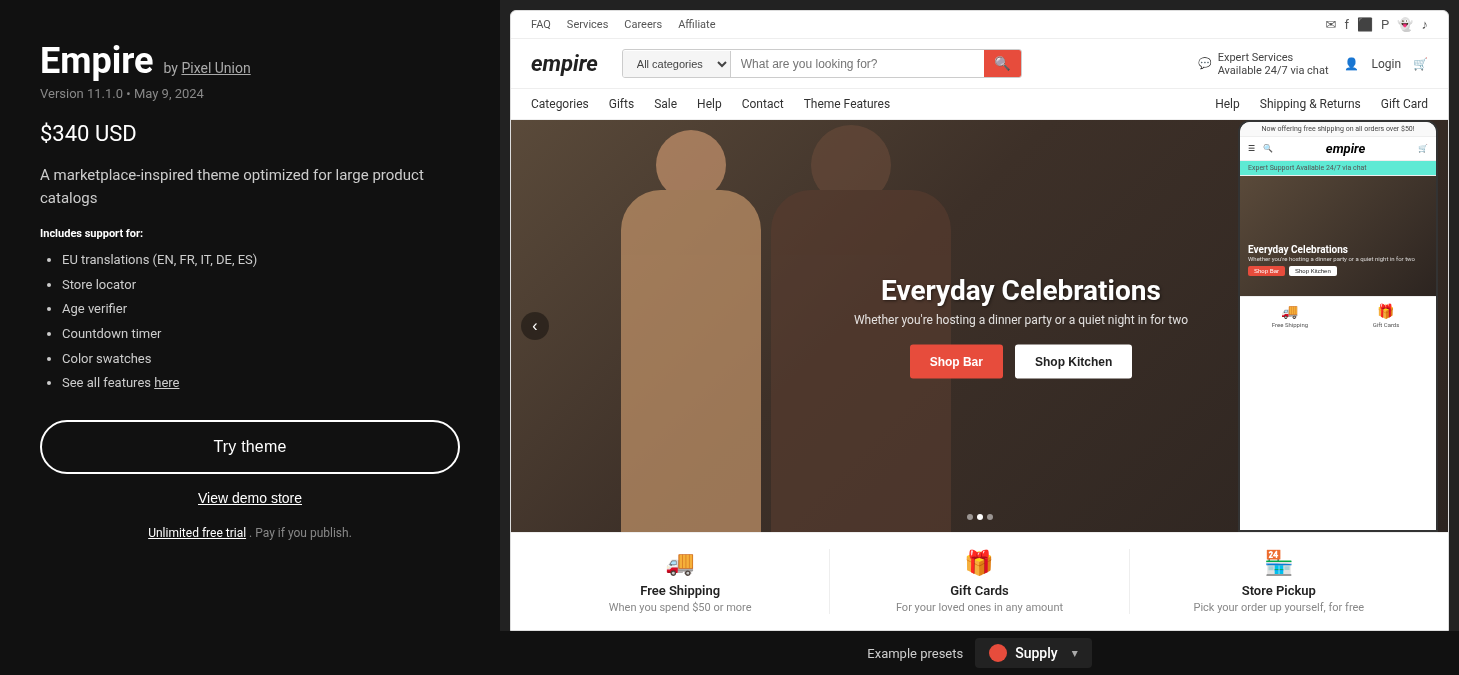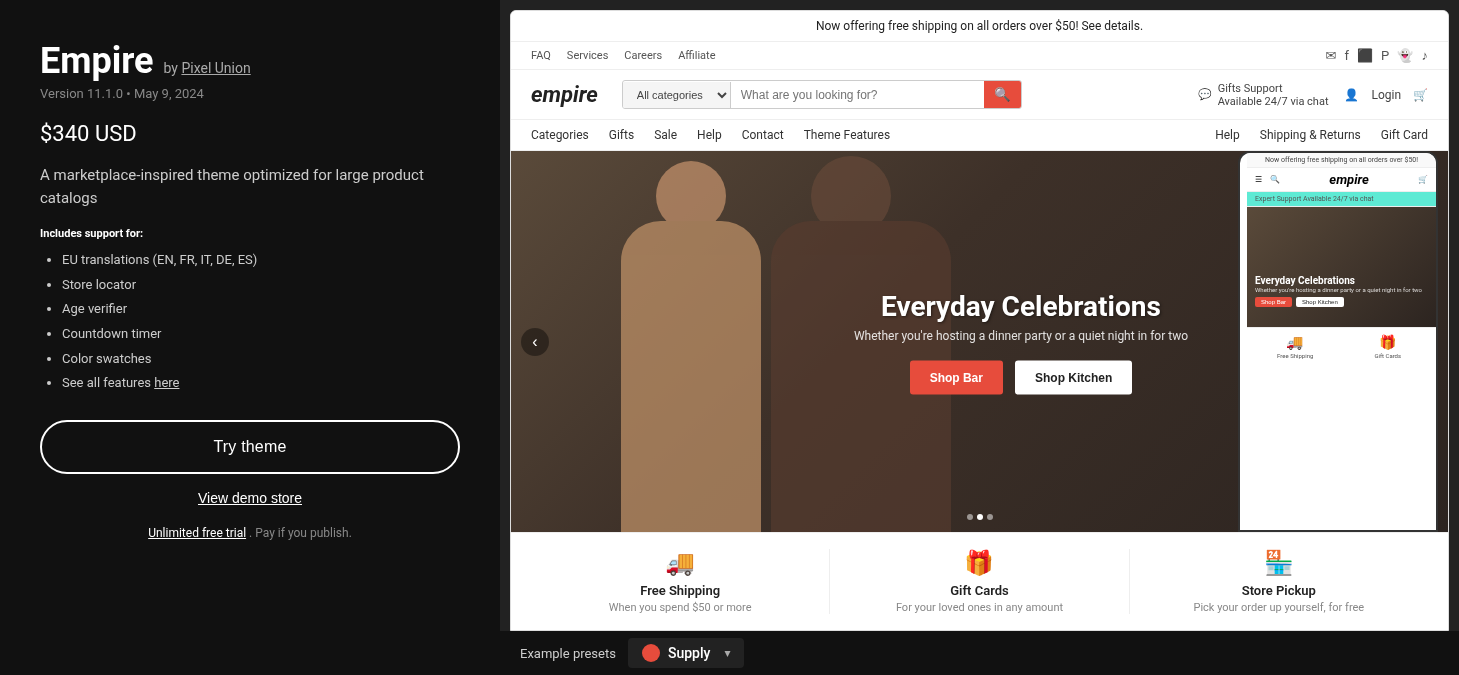--- a/index.html
+++ b/index.html
@@ -358,21 +358,20 @@
       border-radius: 12px 12px 0 0;
       overflow: hidden;
       border: 2px solid #333;
     }
 
     .mobile-inner {
       background: #fff;
       height: 100%;
       overflow: hidden;
       font-size: 8px;
-      padding-left: 7px;
     }
 
     .mobile-announcement {
       background: #f9f9f9;
       text-align: center;
       padding: 3px;
       font-size: 7px;
       color: #444;
       border-bottom: 1px solid #eee;
     }
@@ -506,21 +505,21 @@
       font-size: 11px;
       color: #888;
     }
 
     
     .bottom-bar {
       background: #111;
       color: #fff;
       display: flex;
       align-items: center;
-      justify-content: flex-start;
+      justify-content: center;
       padding: 10px 20px;
       gap: 12px;
       height: 44px;
     }
 
     .presets-label {
       font-size: 13px;
       color: #ccc;
     }
 
@@ -597,21 +596,20 @@
   <button class="btn-view-demo">View demo store</button>
   <div class="trial-text">
     <a href="#">Unlimited free trial</a>
     <span>. Pay if you publish.</span>
   </div>
 </div>
 
 <div class="right-panel">
   <div class="browser-window">
 
-    <div class="announcement-bar">Now offering free shipping on all orders over $50! See details.</div>
 
     <div class="top-nav-links">
       <span>FAQ</span>
       <span>Services</span>
       <span>Careers</span>
       <span>Affiliate</span>
       <div class="right-icons">
         <span>✉</span>
         <span>f</span>
         <span>⬛</span>
@@ -628,21 +626,21 @@
           <option>All categories</option>
         </select>
         <input type="text" placeholder="What are you looking for?" style="">
         <button class="search-btn">
           <span>🔍</span>
         </button>
       </div>
       <div class="support-block">
         <span>💬</span>
         <div>
-          <div>Gifts Support</div>
+          <div>Expert Services</div>
           <div>Available 24/7 via chat</div>
         </div>
       </div>
       <div class="nav-user-actions">
         <span>👤</span>
         <span>Login</span>
         <span>🛒</span>
       </div>
     </div>
 

